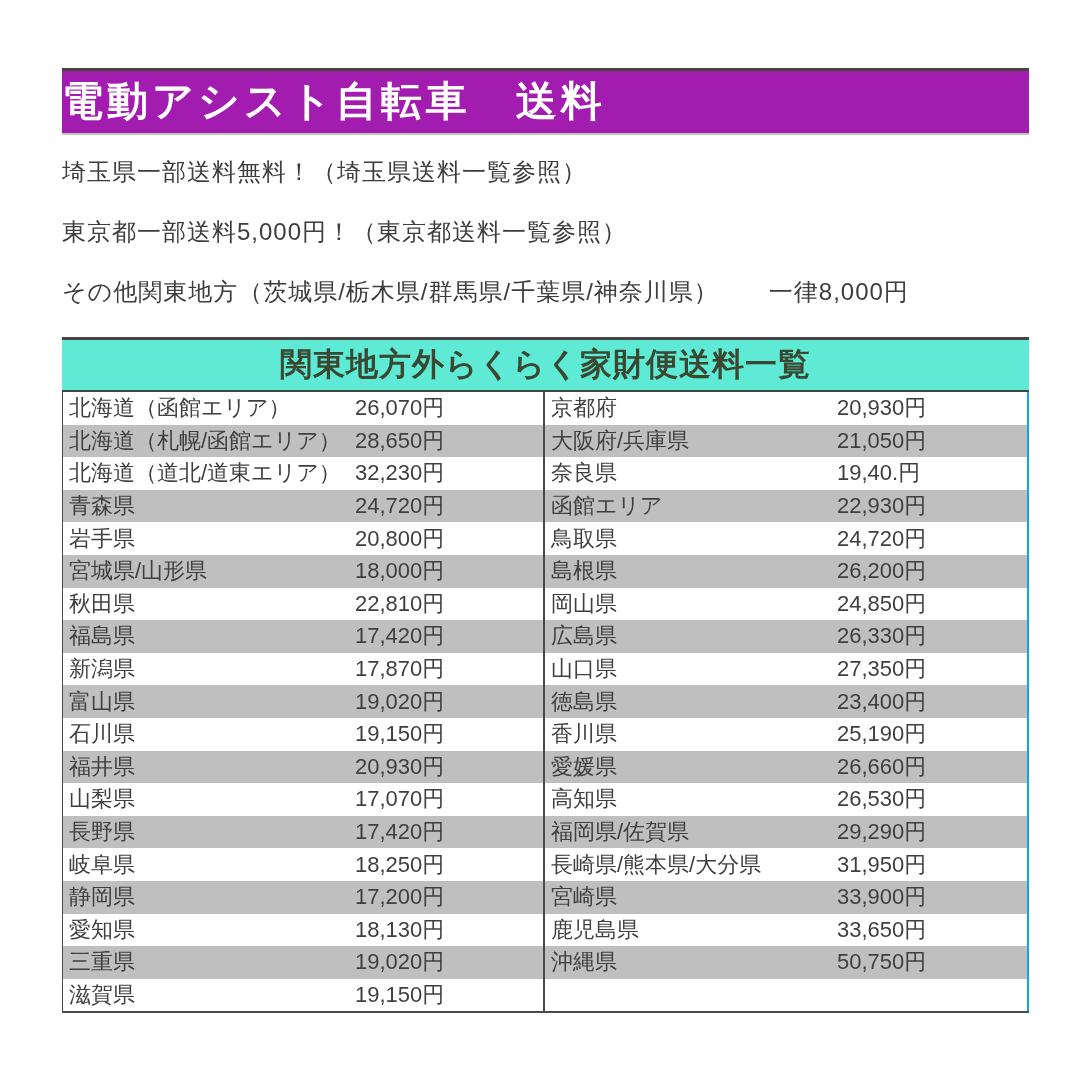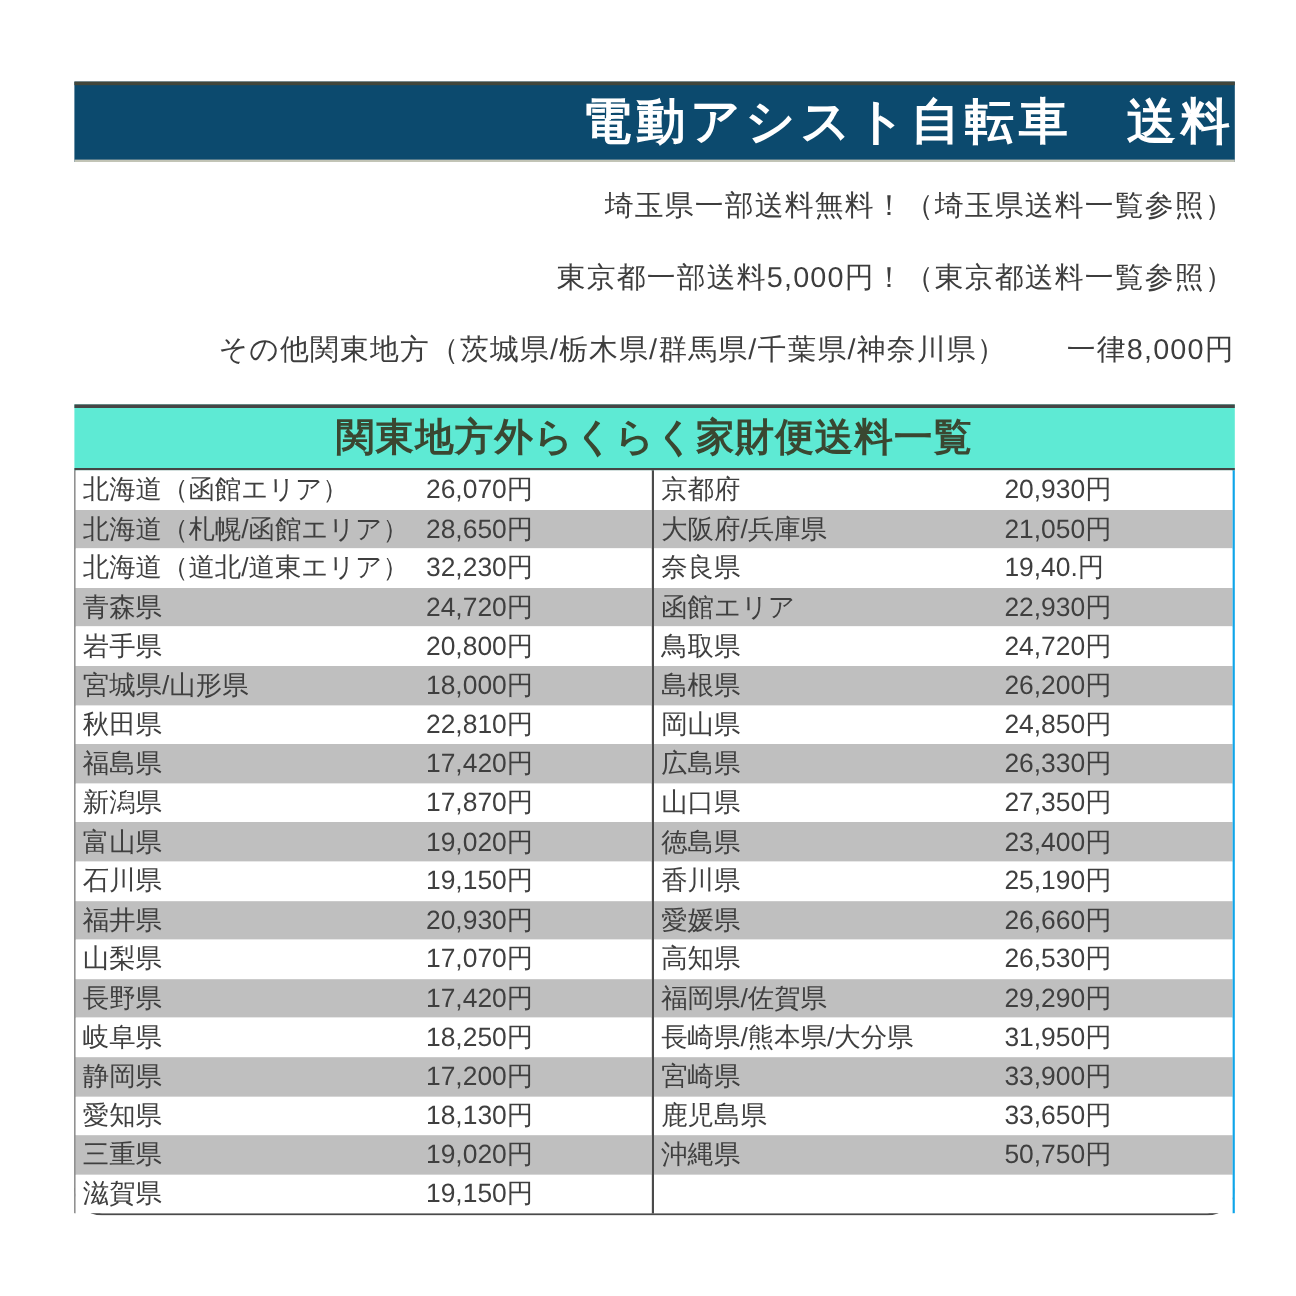--- a/index.html
+++ b/index.html
@@ -14,36 +14,36 @@
   .sheet {
     position: absolute;
     left: 62px;
     top: 68px;
     width: 967px;
   }
   
   .title-banner {
     box-sizing: border-box;
     height: 67px;
-    background: #0c4a6e;
+    background: #a21caf;
     border-top: 3px solid #42463b;
     border-bottom: 2px solid #c2c4b6;
     color: #ffffff;
     font-size: 41px;
     font-weight: bold;
     letter-spacing: 4px;
-    text-align: right;
+    text-align: left;
     line-height: 60px;
   }
   
   .notes {
     box-sizing: border-box;
     height: 202px;
     padding-top: 24px;
-    text-align: right;
+    text-align: left;
   }
   .notes p {
     margin: 0 0 34px 0;
     font-size: 24px;
     line-height: 26px;
     color: #3d3d3d;
     letter-spacing: 1px;
   }
   
   .subtitle-banner {
@@ -56,21 +56,20 @@
     font-size: 32px;
     font-weight: bold;
     letter-spacing: 1px;
     text-align: center;
     line-height: 49px;
   }
   
   .fee-table {
     display: flex;
     border-bottom: 2px solid #4a4a4a;
-    border-radius: 23px;
   }
   .col {
     box-sizing: border-box;
     width: 483px;
   }
   .col.left {
     border-left: 1px solid #4a4a4a;
     border-right: 2px solid #4a4a4a;
   }
   .col.right {

